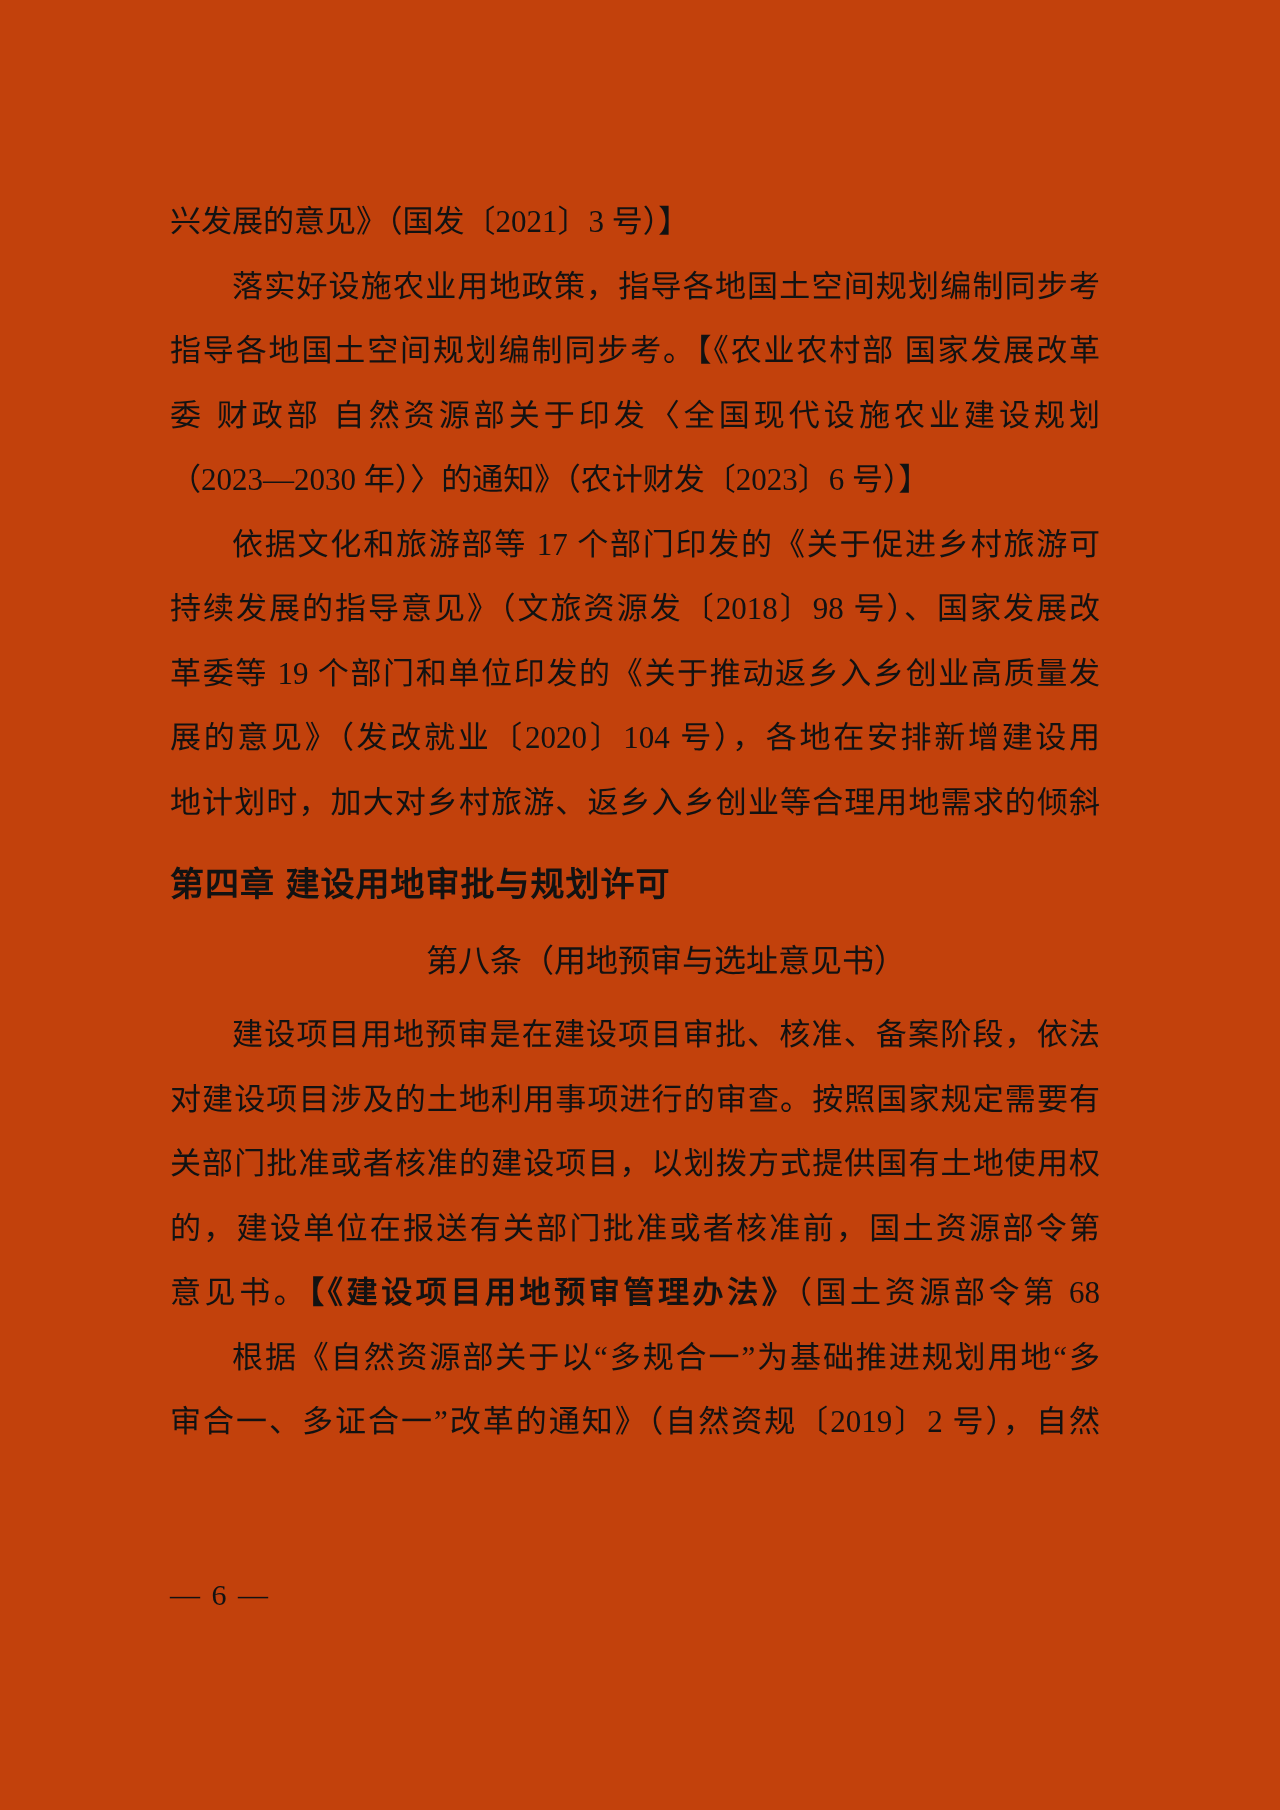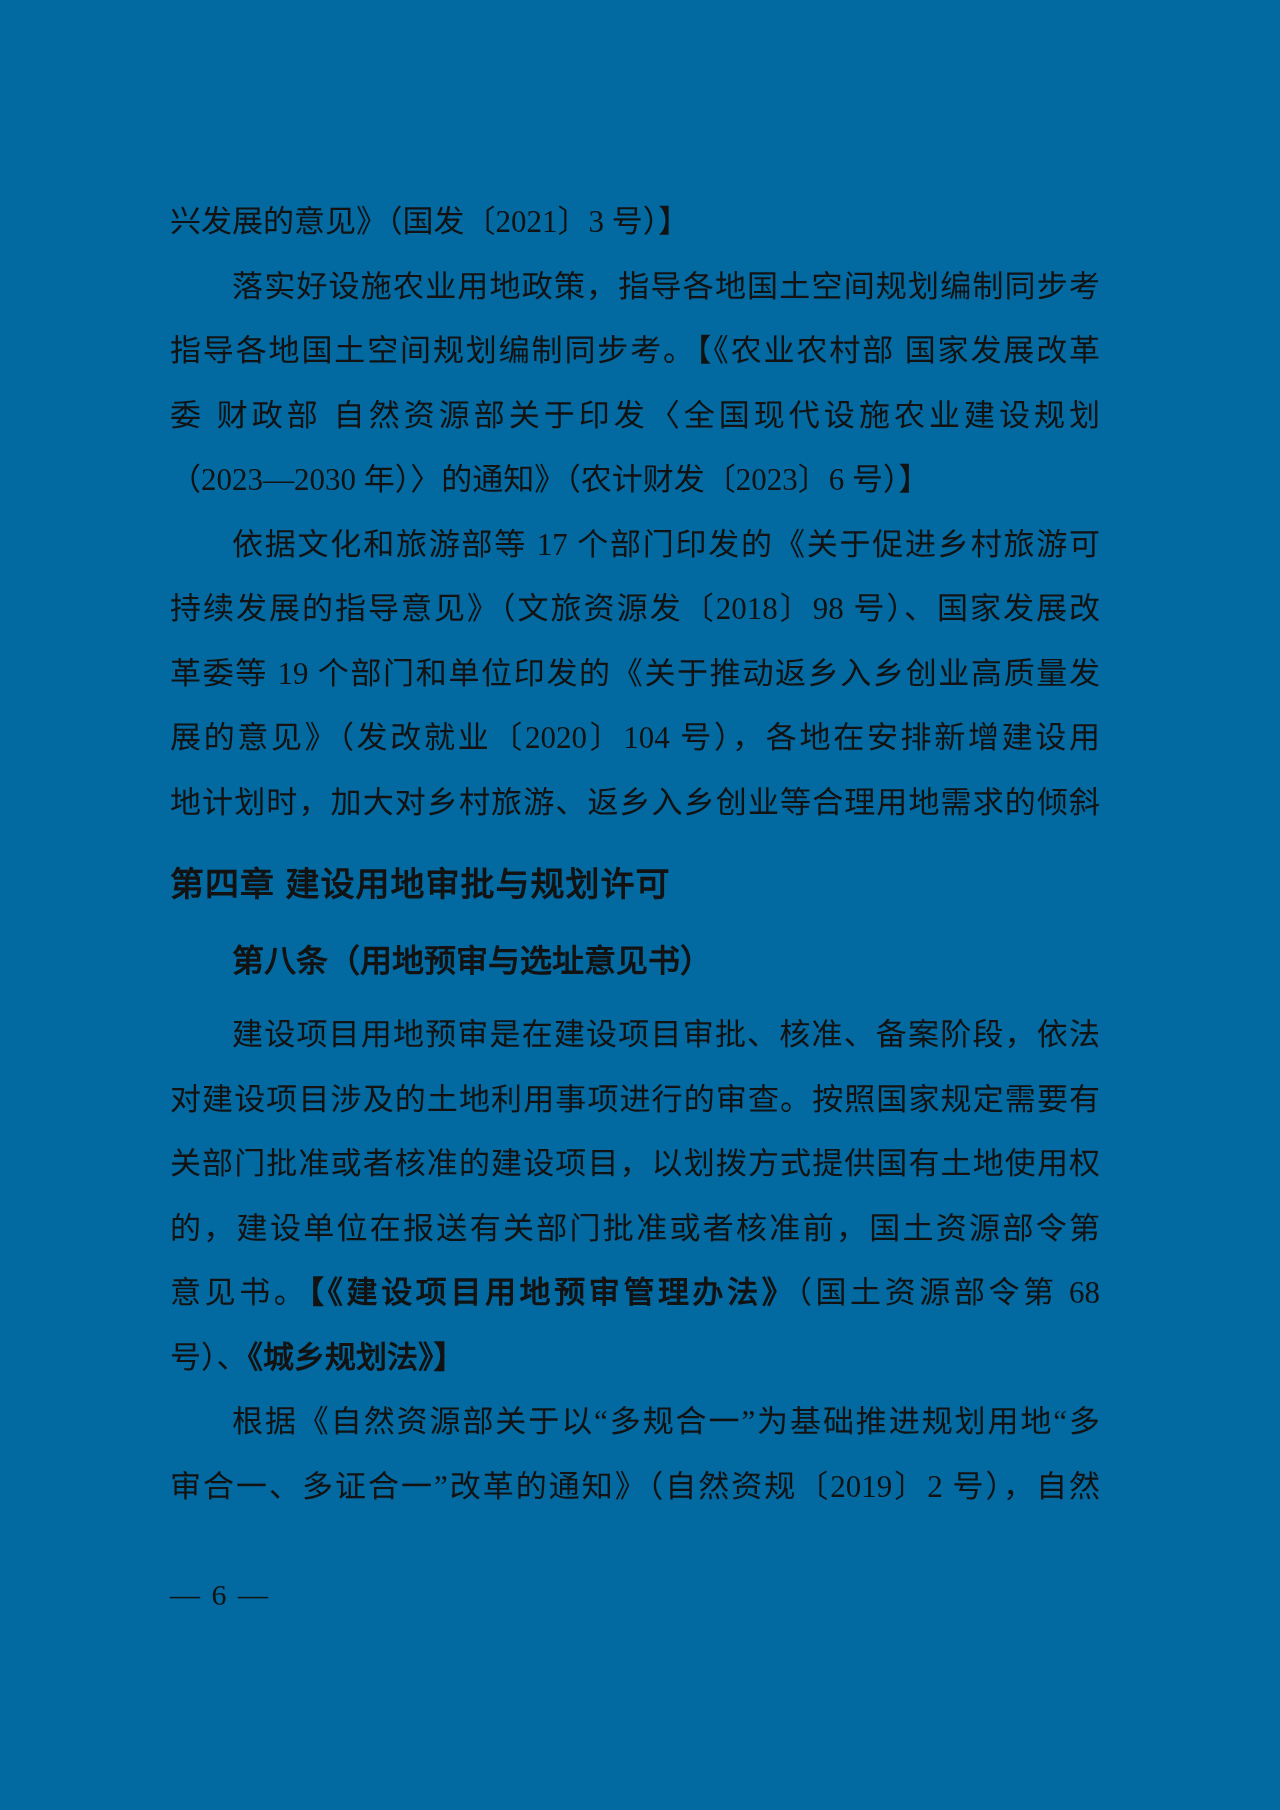--- a/index.html
+++ b/index.html
@@ -6,21 +6,21 @@
   html, body {
     margin: 0;
     padding: 0;
     background: #e8e8e8;
   }
   .page {
     position: relative;
     width: 1280px;
     height: 1810px;
     margin: 0 auto;
-    background: #0369a1;
+    background: #c2410c;
     color: #121212;
     font-family: "Liberation Serif", "DejaVu Serif", serif;
     overflow: hidden;
   }
   .text-block {
     position: absolute;
     left: 170px;
     top: 190px;
     width: 930px;
     font-size: 31px;
@@ -46,22 +46,23 @@
     font-weight: bold;
     text-align: left;
     font-family: "Liberation Sans", "DejaVu Sans", sans-serif;
     letter-spacing: 1px;
   }
   .article-heading {
     margin: 10px 0 10px 0;
     padding-left: 62px;
     line-height: 64.5px;
     font-size: 32px;
-    font-weight: bold;
+    font-weight: normal;
     font-family: "Liberation Sans", "DejaVu Sans", sans-serif;
+    text-align: center;
   }
   .cite-bold {
     font-weight: bold;
     margin-top: 45px;
   }
   .page-footer {
     position: absolute;
     left: 170px;
     top: 1573px;
     font-size: 30px;
@@ -94,23 +95,20 @@
 
     <h3 class="article-heading">第八条（用地预审与选址意见书）</h3>
 
     <div class="line just ind">建设项目用地预审是在建设项目审批、核准、备案阶段，依法</div>
     <div class="line just">对建设项目涉及的土地利用事项进行的审查。按照国家规定需要有</div>
     <div class="line just">关部门批准或者核准的建设项目，以划拨方式提供国有土地使用权</div>
     <div class="line just">的，建设单位在报送有关部门批准或者核准前，国土资源部令第</div>
     <div class="line just">
       <span>意见书。</span><span class="cite-bold">【《建设项目用地预审管理办法》</span><span>（国土资源部令第 68</span>
     </div>
-    <div class="line">
-      <span>号）、</span><span class="cite-bold">《城乡规划法》】</span>
-    </div>
 
     <div class="line just ind">根据《自然资源部关于以“多规合一”为基础推进规划用地“多</div>
     <div class="line just">审合一、多证合一”改革的通知》（自然资规〔2019〕2 号），自然</div>
 
   </main>
 
   <footer class="page-footer">— 6 —</footer>
 
 </div>
 

